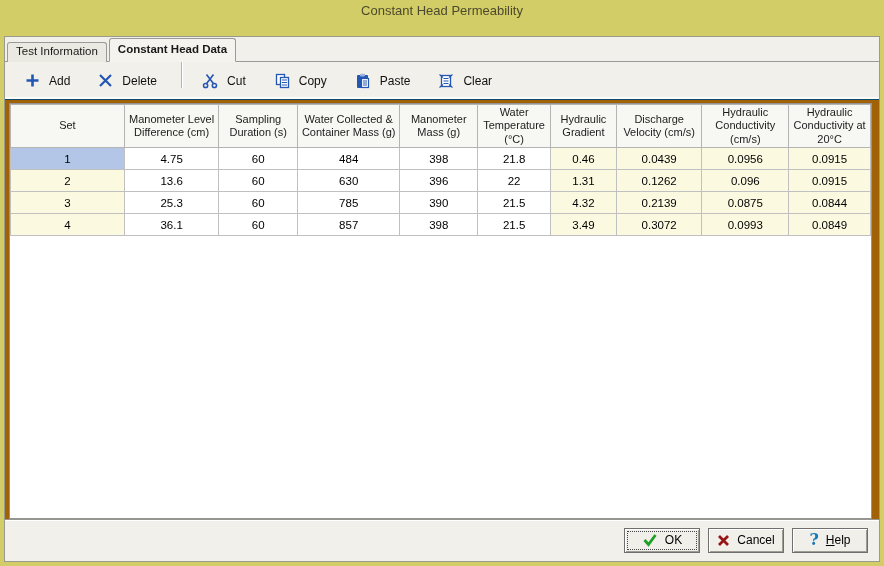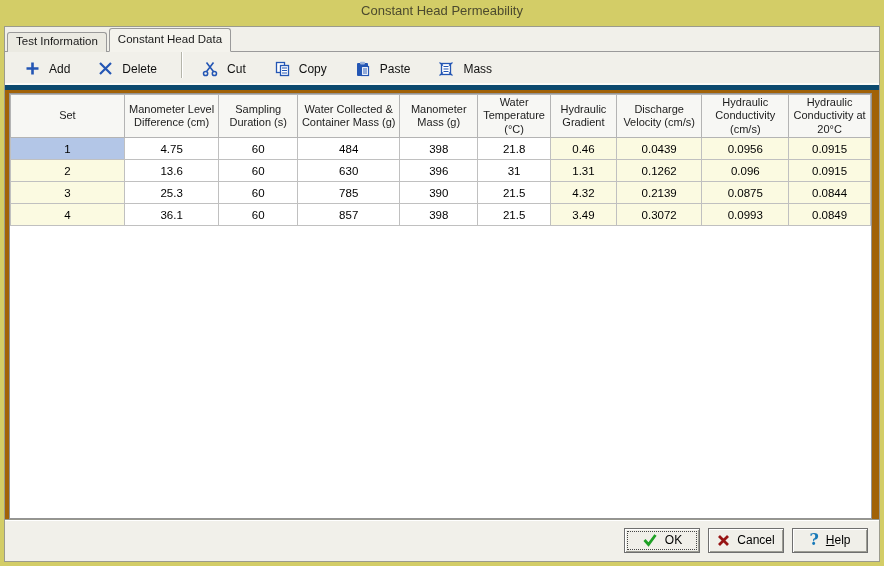--- a/index.html
+++ b/index.html
@@ -5,21 +5,21 @@
   * { margin:0; padding:0; box-sizing:border-box; }
   html,body { width:884px; height:566px; font-family:"Liberation Sans", sans-serif; }
 
   .window {
     width:884px; height:566px;
     background: var(--c-frame, #d3cd67);
     display:flex; flex-direction:column;
     padding:0 4px 4px 4px;
   }
   .titlebar {
-    height:26px; line-height:22px;
+    height:36px; line-height:22px;
     text-align:center;
     font-size:13px; color: var(--c-titletext, #4c4a2e);
   }
   .dialog {
     flex:1;
     background:#a16207;
     border:1px solid #9b9b8d;
     display:flex; flex-direction:column;
     overflow:hidden;
   }
@@ -41,29 +41,30 @@
     border-top-left-radius:3px; border-top-right-radius:3px;
     margin-right:2px;
     cursor:default;
     white-space:nowrap;
   }
   .tab.active {
     height:24px; padding-top:4px;
     background:#f4f3ed;
     position:relative; z-index:2;
     border-bottom:1px solid #f4f3ed;
+    font-weight:bold;
   }
 
   
   .toolbar {
     height:38px;
     display:flex; 
     padding-left:14px;
     background:#f1f0ea;
-    border-bottom:5px solid #0c4a6e;
+    border-bottom:1px solid #0c4a6e;
     box-shadow: inset 0 -2px 0 #fbfbf7;
   }
   .tbtn {
     display:flex; align-items:center; gap:9px;
     background:none; border:none;
     font-size:12px; color:#111;
     font-family:"Liberation Sans", sans-serif;
     padding:4px 6px; margin-right:16px;
     cursor:default;
   }
@@ -195,21 +196,21 @@
         </svg>
         <span>Paste</span>
       </button>
 
       <button class="tbtn">
         <svg class="ico" width="16" height="16" viewBox="0 0 16 16">
           <rect class="pg" x="3.5" y="2.5" width="9" height="11" stroke-width="1.3"></rect>
           <path class="st" d="M5.5 5.5 h5 M5.5 8 h5 M5.5 10.5 h5" stroke-width="1"></path>
           <path class="st" d="M1.5 1.5 L5 4.5 M14.5 1.5 L11 4.5 M1.5 14.5 L5 11.5 M14.5 14.5 L11 11.5" stroke-width="1.1"></path>
         </svg>
-        <span>Mass</span>
+        <span>Clear</span>
       </button>
 
     </div>
 
     <div class="gridwrap">
       <table class="grid" id="grid">
         <colgroup>
             <col style="width: 115px;">
             <col style="width: 95px;">
             <col style="width: 79px;">
@@ -247,21 +248,21 @@
               <td class="ro">0.0439</td>
               <td class="ro">0.0956</td>
               <td class="ro">0.0915</td>
             </tr>
             <tr>
               <td class="ro">2</td>
               <td>13.6</td>
               <td>60</td>
               <td>630</td>
               <td>396</td>
-              <td>31</td>
+              <td>22</td>
               <td class="ro">1.31</td>
               <td class="ro">0.1262</td>
               <td class="ro">0.096</td>
               <td class="ro">0.0915</td>
             </tr>
             <tr>
               <td class="ro">3</td>
               <td>25.3</td>
               <td>60</td>
               <td>785</td>

